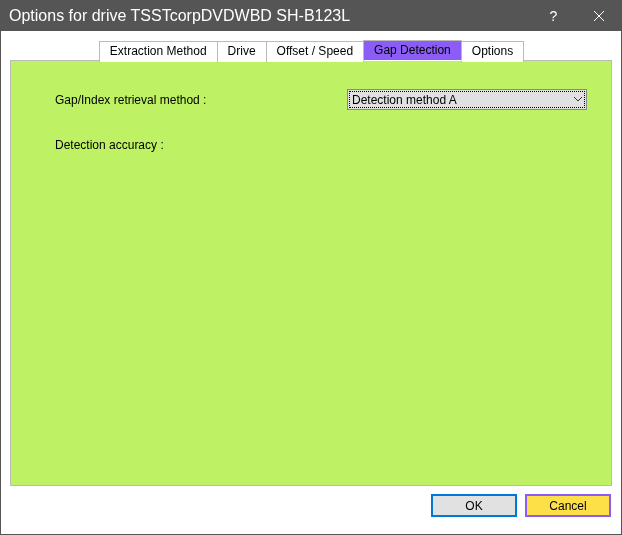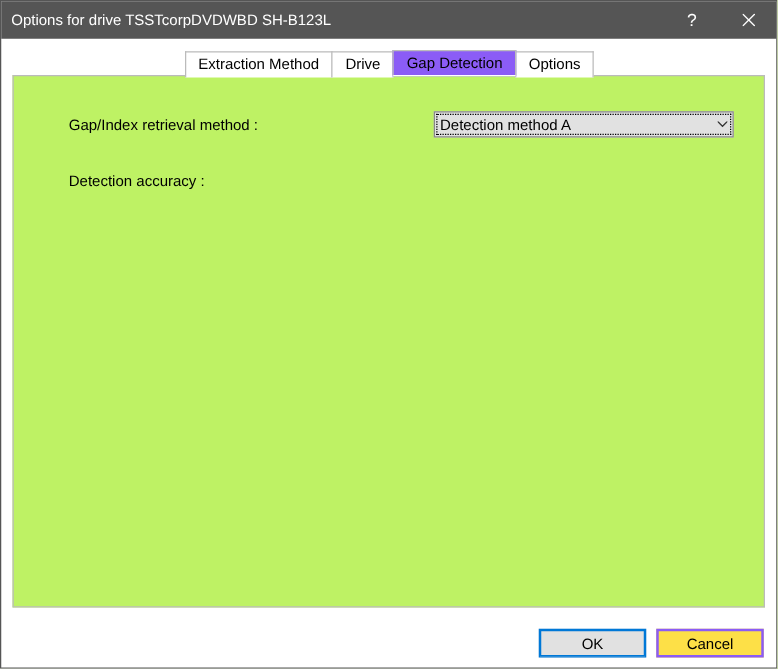--- a/index.html
+++ b/index.html
@@ -19,21 +19,21 @@
   }
   
   .titlebar {
     height: 30px;
     background: #555;
     color: #fff;
     display: flex; align-items: center;
     padding-left: 8px;
     flex-shrink: 0;
   }
-  .titlebar .title { flex: 1; font-size: 12px; }
+  .titlebar .title { flex: 1; font-size: 16px; }
   .titlebar .tb-btn {
     width: 45px; height: 30px;
     display: flex; align-items: center; justify-content: center;
     color: #fff; font-family: sans-serif;
     cursor: default;
   }
   .titlebar .tb-btn svg { stroke: #fff; }
   .help-glyph { font-size: 14px; line-height: 1; }
 
   
@@ -123,21 +123,21 @@
   .dropdown .dd-arrow {
     width: 17px; height: 100%;
     display: flex; align-items: center; justify-content: center;
   }
   .dropdown .dd-arrow svg { display: block; }
 
   
   .footer {
     height: 40px;
     display: flex;
-    align-items: flex-end;
+    align-items: flex-start;
     justify-content: flex-end;
     padding: 0 10px 8px 0;
     gap: 8px;
     flex-shrink: 0;
   }
   .btn {
     width: 86px; height: 23px;
     border: 2px solid #8b5cf6;
     background: #fde047;
     font-size: 12px;
@@ -170,20 +170,23 @@
   </div>
 
   <div class="client">
 
     <div class="tabstrip">
       <div class="tab">
         <span>Extraction Method</span>
       </div>
       <div class="tab">
         <span>Drive</span>
+      </div>
+      <div class="tab">
+        <span>Offset / Speed</span>
       </div>
       <div class="tab active">
         <span>Gap Detection</span>
       </div>
       <div class="tab">
         <span>Options</span>
       </div>
     </div>
 
     <div class="tabpage">

